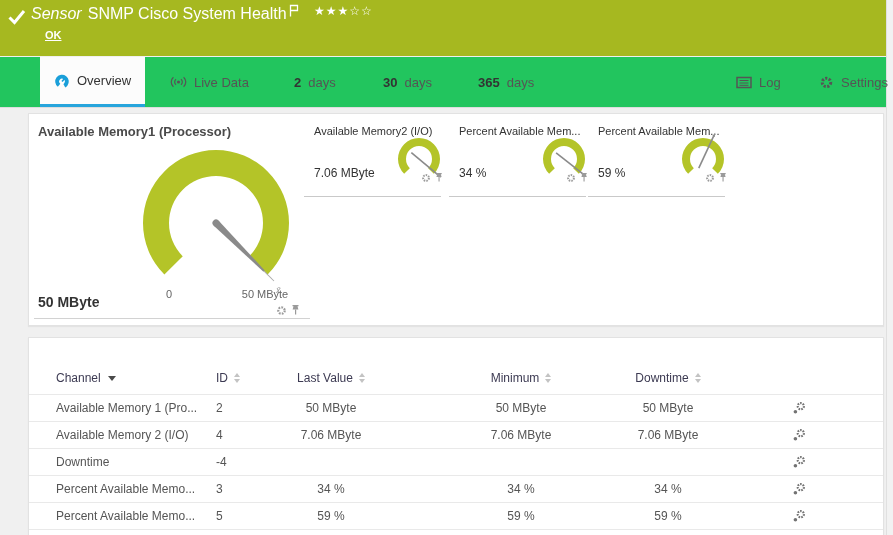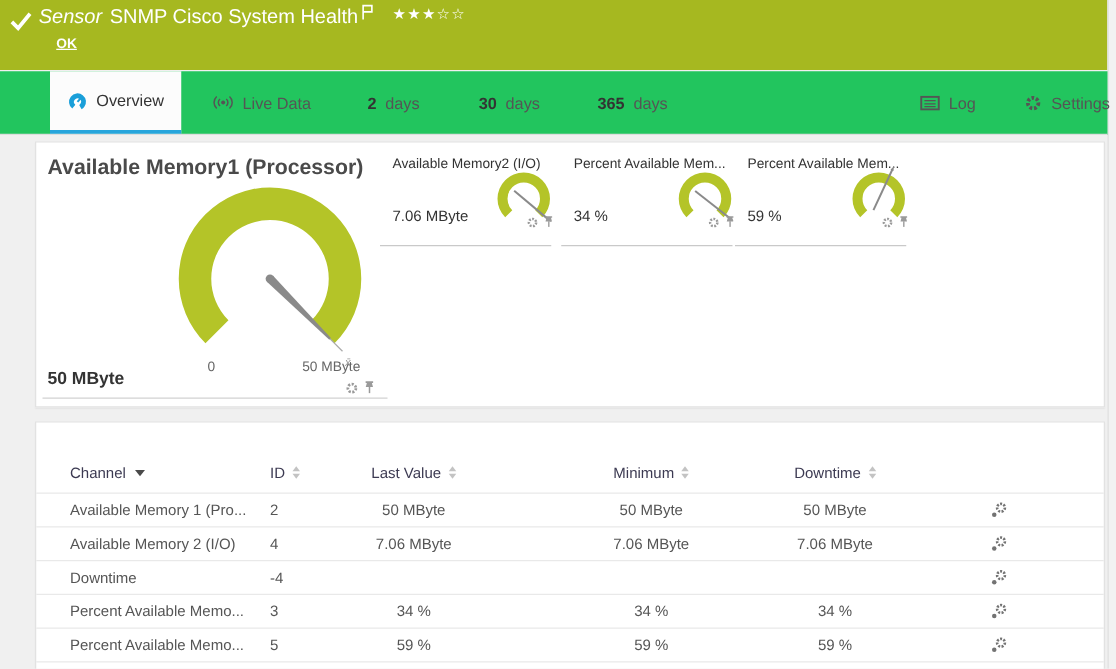--- a/index.html
+++ b/index.html
@@ -26,21 +26,21 @@
   .tab.active { background:#fcfcfc; border-bottom:3px solid #27a5dc; color:#333; padding:0 14px; }
   .tab svg { display:block; }
 
   
   .panel { position:absolute; left:28px; width:856px; background:#fff; border:1px solid #e2e2e2;
     box-shadow:0 1px 1px rgba(0,0,0,.05); }
   .gauge-panel { top:113px; height:213px; }
   .table-panel { top:337px; height:203px; }
 
   
-  .main-title { position:absolute; left:9px; top:10px; font-size:17px; font-weight:bold; color:#4a4a4a; }
+  .main-title { position:absolute; left:9px; top:10px; font-size:13px; font-weight:bold; color:#4a4a4a; }
   .main-gauge-svg { position:absolute; left:107px; top:29px; overflow:visible; }
   .scale-label { position:absolute; top:174px; font-size:11px; color:#666; text-align:center; }
   .scale-min { left:130px; width:20px; }
   .scale-max { left:200px; width:72px; }
   .main-value { position:absolute; left:9px; top:180px; font-size:14px; font-weight:bold; color:#333; }
   .main-underline { position:absolute; left:5px; top:204px; width:276px; border-bottom:1px solid #d2d2d2; }
   .icon-pair { position:absolute; display:flex; gap:4px; align-items:center; }
   .icon-pair svg { display:block; cursor:pointer; }
   .main-icons { left:247px; top:190px; }
 

